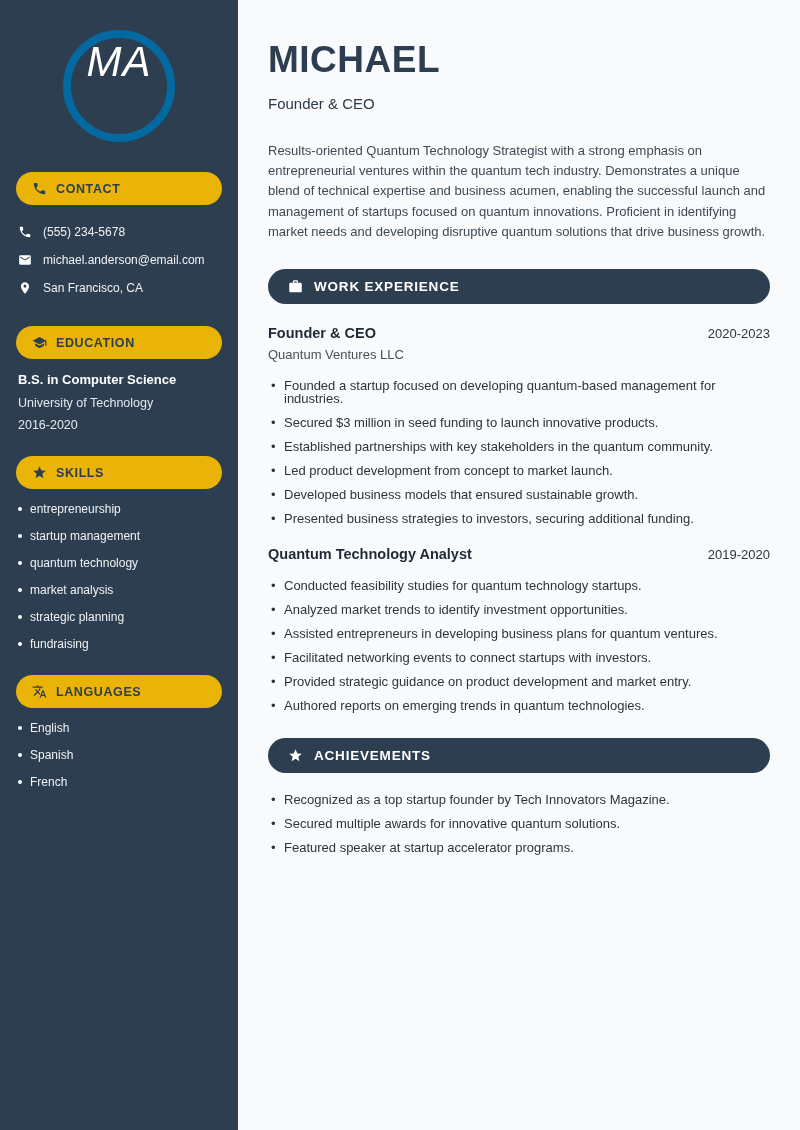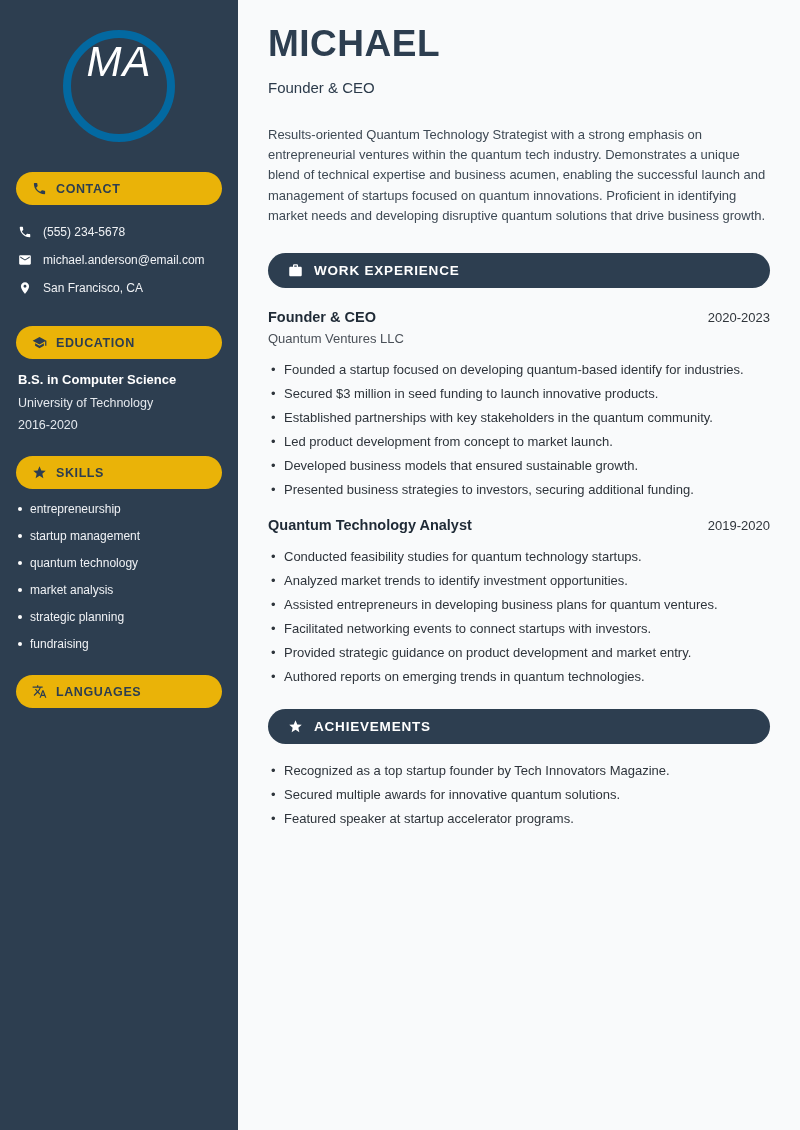--- a/index.html
+++ b/index.html
@@ -47,21 +47,21 @@
   .dot-list li {
     position: relative; padding-left: 14px;
     font-size: 12px; color: #f0f2f5; margin-bottom: 13px;
   }
   .dot-list li::before {
     content: ""; position: absolute; left: 2px; top: 5px;
     width: 4px; height: 4px; border-radius: 50%; background: #ffffff;
   }
 
   
-  .main { flex: 1; padding: 24px 30px 0 30px; }
+  .main { flex: 1; padding: 40px 30px 0 30px; }
   .name { color: #2d3e50; font-weight: bold; font-size: 37px; line-height: 1.07; letter-spacing: 0.5px; }
   .name span { display: block; }
   .headline { font-size: 15px; color: #2b3a4a; margin-top: 15px; }
   .summary { font-size: 13px; color: #3e4954; line-height: 1.57; margin-top: 29px; }
 
   .section-bar {
     background: #2d3e50; color: #ffffff;
     border-radius: 18px; height: 35px;
     display: flex; align-items: center; gap: 11px;
     padding: 0 20px;
@@ -153,20 +153,25 @@
       </ul>
     </div>
 
     <div class="side-section">
       <div class="pill">
         <svg viewBox="0 0 24 24">
             <path d="M12.87 15.07l-2.54-2.51.03-.03c1.74-1.94 2.98-4.17 3.71-6.53H17V4h-7V2H8v2H1v1.99h11.17C11.5 7.92 10.44 9.75 9 11.35 8.07 10.32 7.3 9.19 6.69 8h-2c.73 1.63 1.73 3.17 2.98 4.56l-5.09 5.02L4 19l5-5 3.11 3.11.76-2.04zM18.5 10h-2L12 22h2l1.12-3h4.75L21 22h2l-4.5-12zm-2.62 7l1.62-4.33L19.12 17h-3.24z"></path>
           </svg>
         <span>LANGUAGES</span>
       </div>
+      <ul class="dot-list">
+        <li>English</li>
+        <li>Spanish</li>
+        <li>French</li>
+      </ul>
     </div>
 
   </aside>
 
   <main class="main">
 
     <h1 class="name">
       <span>MICHAEL</span>
     </h1>
     <div class="headline">Founder &amp; CEO</div>
@@ -180,21 +185,21 @@
       <span>WORK EXPERIENCE</span>
     </div>
 
     <section>
       <div class="job-header">
         <span class="job-title">Founder &amp; CEO</span>
         <span class="job-dates">2020-2023</span>
       </div>
       <div class="job-company">Quantum Ventures LLC</div>
       <ul class="bullet-list">
-        <li>Founded a startup focused on developing quantum-based identify for industries.</li>
+        <li>Founded a startup focused on developing quantum-based management for industries.</li>
         <li>Secured $3 million in seed funding to launch innovative products.</li>
         <li>Established partnerships with key stakeholders in the quantum community.</li>
         <li>Led product development from concept to market launch.</li>
         <li>Developed business models that ensured sustainable growth.</li>
         <li>Presented business strategies to investors, securing additional funding.</li>
       </ul>
     </section>
 
     <section>
       <div class="job-header">

